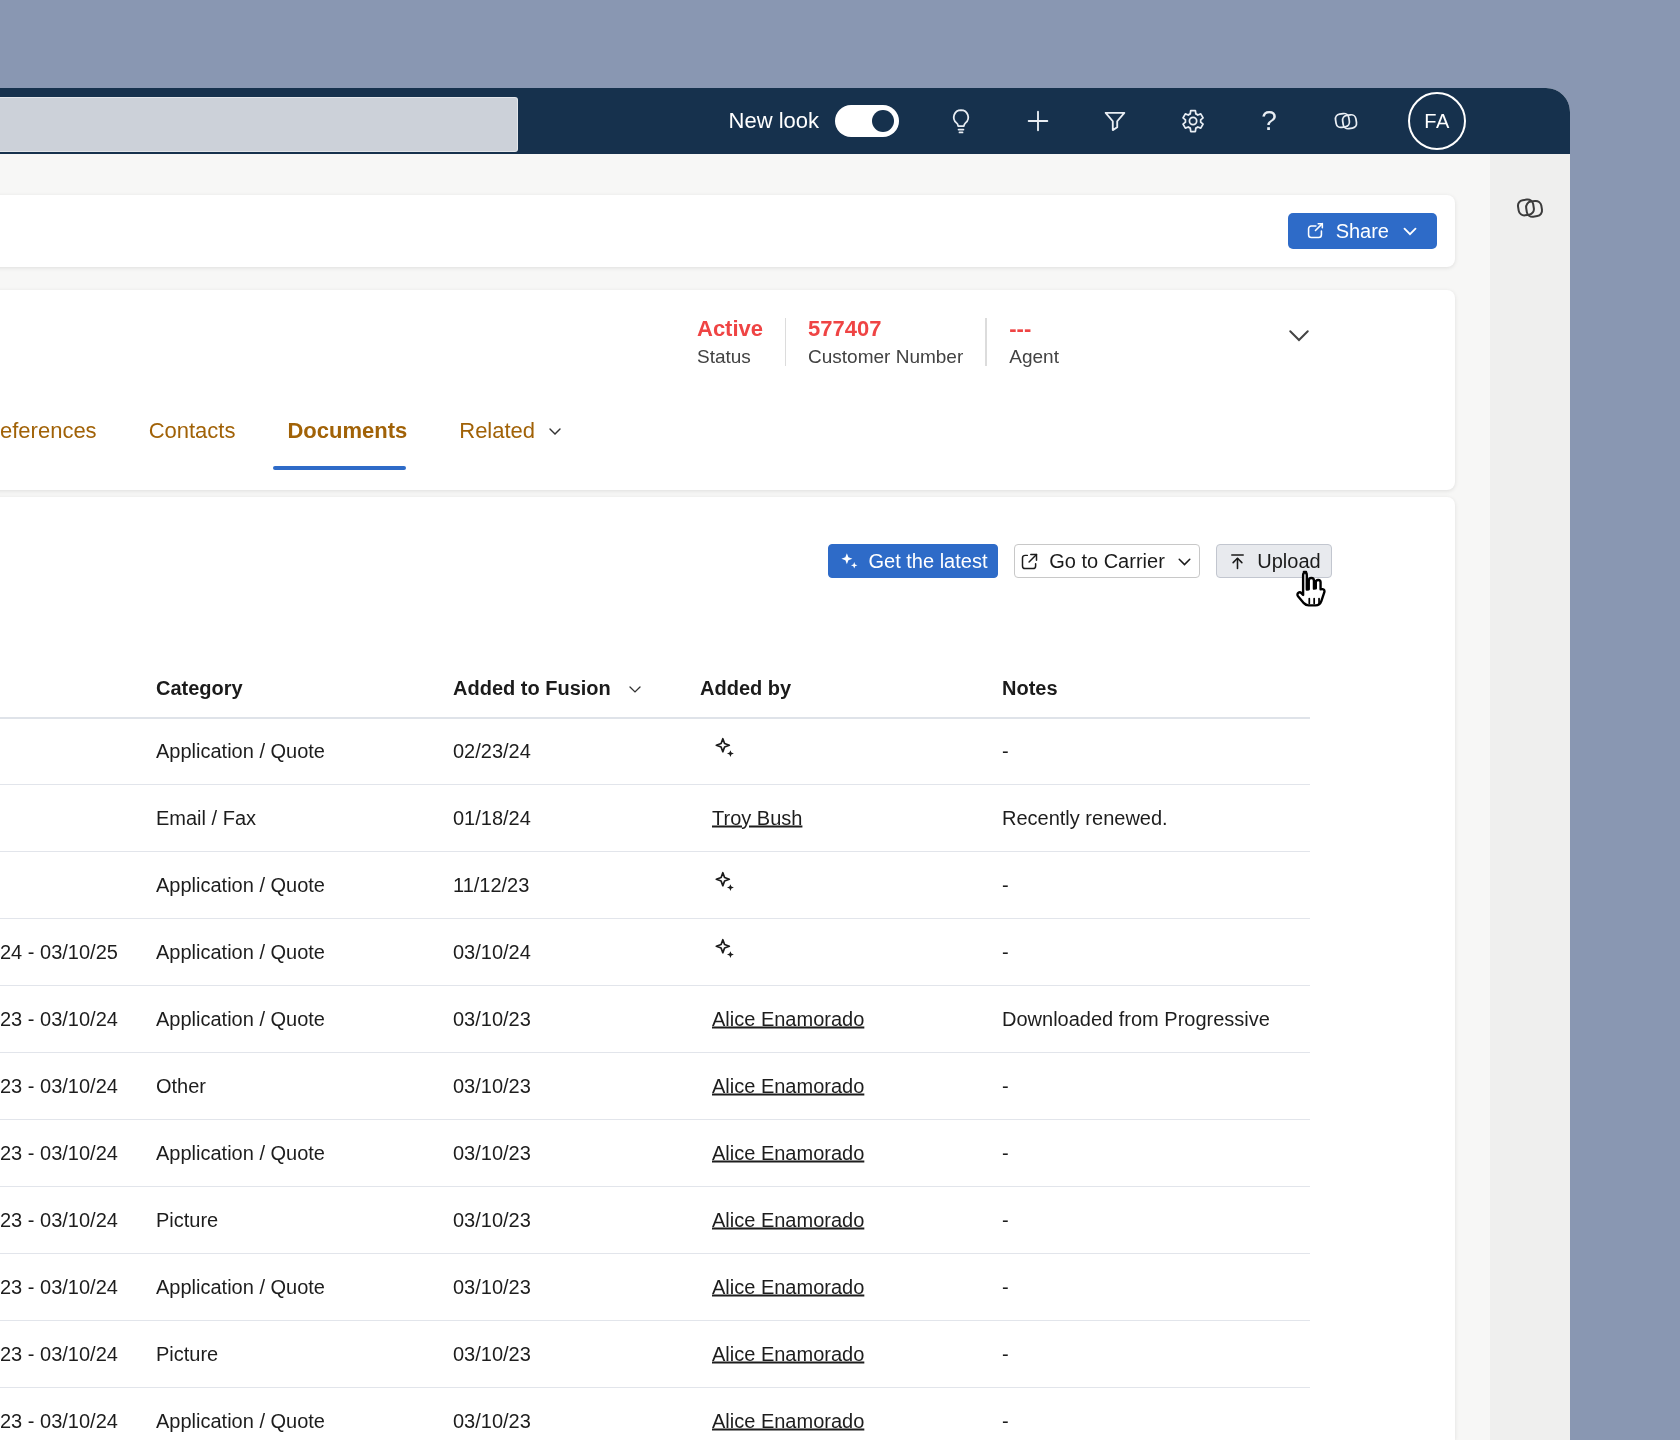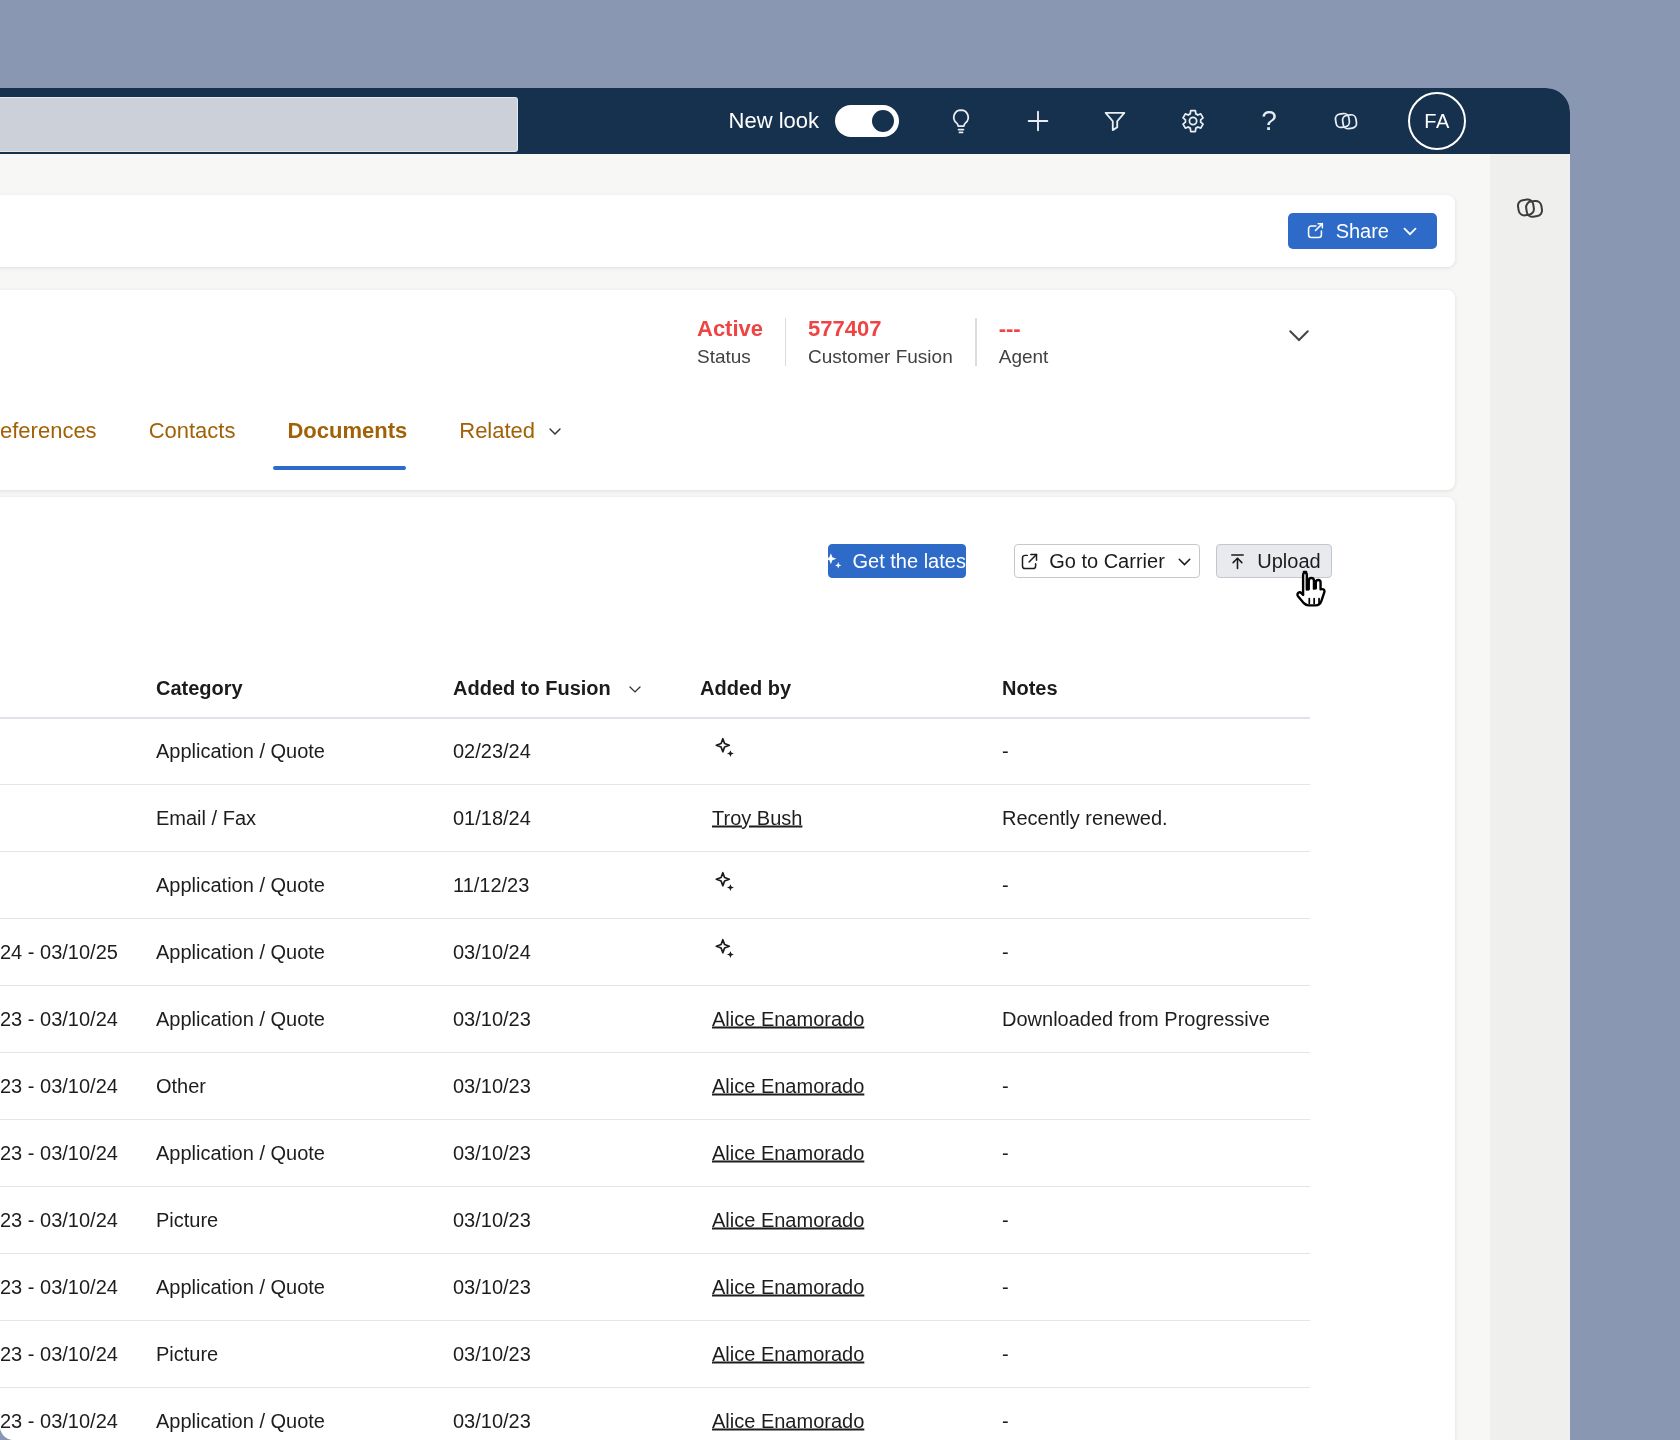--- a/index.html
+++ b/index.html
@@ -1,16 +1,16 @@
 <!DOCTYPE html>
 <html><head>
 <meta charset="utf-8">
 <style>
   html,body{margin:0;padding:0;background:#8997b2;font-family:"Liberation Sans","DejaVu Sans",sans-serif;}
-  .stage{position:relative;width:1680px;height:1440px;overflow:hidden;background:#8997b2;border-radius:14px;}
+  .stage{position:relative;width:1680px;height:1440px;overflow:hidden;background:#8997b2;}
 
   
   .app-window{position:absolute;left:-80px;top:88px;width:1650px;height:1352px;background:#f7f7f6;border-radius:0 24px 0 0;}
 
   
   .top-bar{position:absolute;left:0;top:0;width:1650px;height:66px;background:#16314d;border-radius:0 24px 0 0;}
   .search-box{position:absolute;left:0;top:9px;width:598px;height:55px;background:#ccd1d9;border:1px solid rgba(255,255,255,.45);border-radius:3px;box-sizing:border-box;}
   .topbar-right{position:absolute;right:104px;top:0;height:66px;display:flex;align-items:center;gap:47px;}
   .newlook{display:flex;align-items:center;gap:16px;}
   .newlook-label{color:#fff;font-size:22px;}
@@ -43,21 +43,21 @@
   .tabs{position:absolute;left:80px;top:118px;display:flex;align-items:center;gap:52px;height:46px;}
   .tab{font-size:22px;color:#a16207;display:flex;align-items:center;gap:10px;cursor:pointer;white-space:nowrap;}
   .tab.active{font-weight:700;color:#a16207;}
   .tab-underline{position:absolute;left:353px;top:176px;width:133px;height:4px;border-radius:2px;background:#2e6bc8;}
 
   
   .doc-panel{position:absolute;left:0;top:409px;width:1535px;height:943px;background:#fff;border-radius:8px 8px 0 0;box-shadow:0 1px 4px rgba(0,0,0,.10);}
   .actions{position:absolute;top:47px;left:0;width:1535px;height:34px;}
   .btn{position:absolute;height:34px;box-sizing:border-box;border-radius:4px;display:flex;align-items:center;justify-content:center;gap:9px;font-size:20px;font-family:inherit;cursor:pointer;white-space:nowrap;}
   .btn svg{width:21px;height:21px;flex:0 0 auto;}
-  .btn-get{left:908px;width:138px;background:#2e6bc8;color:#fff;border:1px solid #2e6bc8;}
+  .btn-get{left:908px;width:170px;background:#2e6bc8;color:#fff;border:1px solid #2e6bc8;}
   .btn-carrier{left:1094px;width:186px;background:#fff;color:#1b1b1b;border:1px solid #c8c8c8;}
   .btn-upload{left:1296px;width:116px;background:#e8eaee;color:#1b1b1b;border:1px solid #c2c6cf;}
 
   
   .thead{position:absolute;left:0;top:172px;width:1390px;height:48px;border-bottom:2px solid #dfe3e9;}
   .th{position:absolute;top:8px;font-size:20px;font-weight:700;color:#1b1b1b;white-space:nowrap;display:flex;align-items:center;gap:14px;}
   .th svg{width:20px;height:20px;}
   .th-range{left:80px;}.th-category{left:236px;}.th-added{left:533px;}.th-by{left:780px;}.th-notes{left:1082px;}
   .tbody{position:absolute;left:0;top:221px;width:1390px;}
   .trow{position:relative;height:66px;border-bottom:1px solid #e2e5eb;}
@@ -154,21 +154,21 @@
 
     <div class="card card-customer">
       <div class="cust-fields">
         <div class="cust-group">
           <span class="cust-value">Active</span>
           <span class="cust-label">Status</span>
         </div>
         <div class="cust-divider"></div>
         <div class="cust-group">
           <span class="cust-value">577407</span>
-          <span class="cust-label">Customer Fusion</span>
+          <span class="cust-label">Customer Number</span>
         </div>
         <div class="cust-divider"></div>
         <div class="cust-divider"></div>
         <div class="cust-group">
           <span class="cust-value">---</span>
           <span class="cust-label">Agent</span>
         </div>
       </div>
       <div class="cust-chevron">
         <svg viewBox="0 0 24 24" fill="none" stroke="#444" stroke-width="1.6" stroke-linecap="round">

